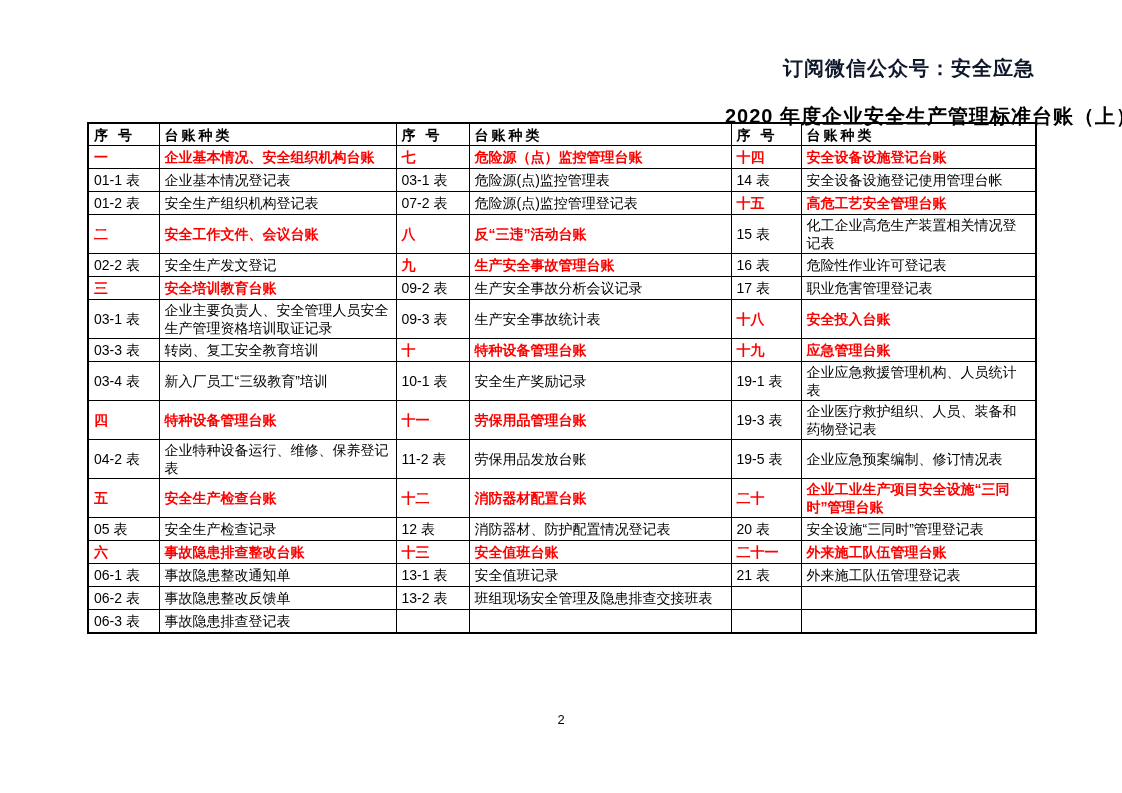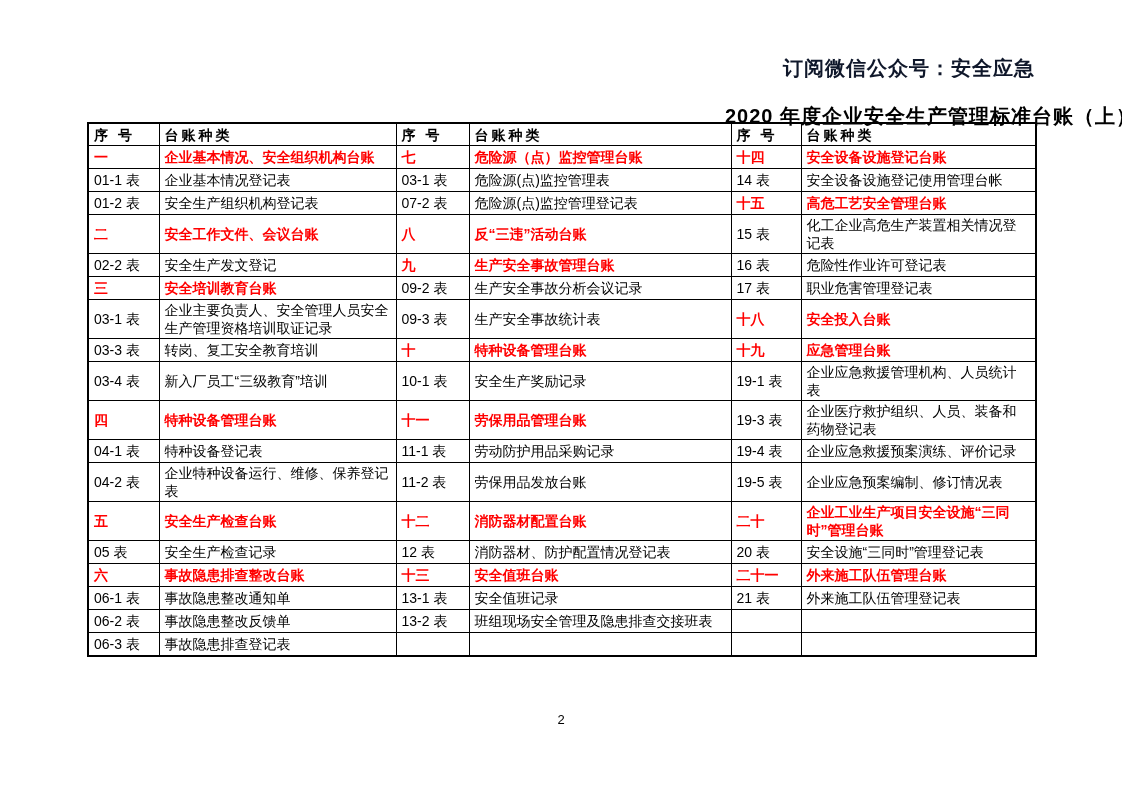--- a/index.html
+++ b/index.html
@@ -178,28 +178,20 @@
       </tr>
       <tr>
         <td class="no red">四</td>
         <td class="type red">特种设备管理台账</td>
         <td class="no red">十一</td>
         <td class="type red">劳保用品管理台账</td>
         <td class="no">19-3 表</td>
         <td class="type">企业医疗救护组织、人员、装备和药物登记表</td>
       </tr>
       <tr>
-        <td class="no">04-1 表</td>
-        <td class="type">特种设备登记表</td>
-        <td class="no">11-1 表</td>
-        <td class="type">劳动防护用品采购记录</td>
-        <td class="no">19-4 表</td>
-        <td class="type">企业应急救援预案演练、评价记录</td>
-      </tr>
-      <tr>
         <td class="no">04-2 表</td>
         <td class="type">企业特种设备运行、维修、保养登记表</td>
         <td class="no">11-2 表</td>
         <td class="type">劳保用品发放台账</td>
         <td class="no">19-5 表</td>
         <td class="type">企业应急预案编制、修订情况表</td>
       </tr>
       <tr>
         <td class="no red">五</td>
         <td class="type red">安全生产检查台账</td>

